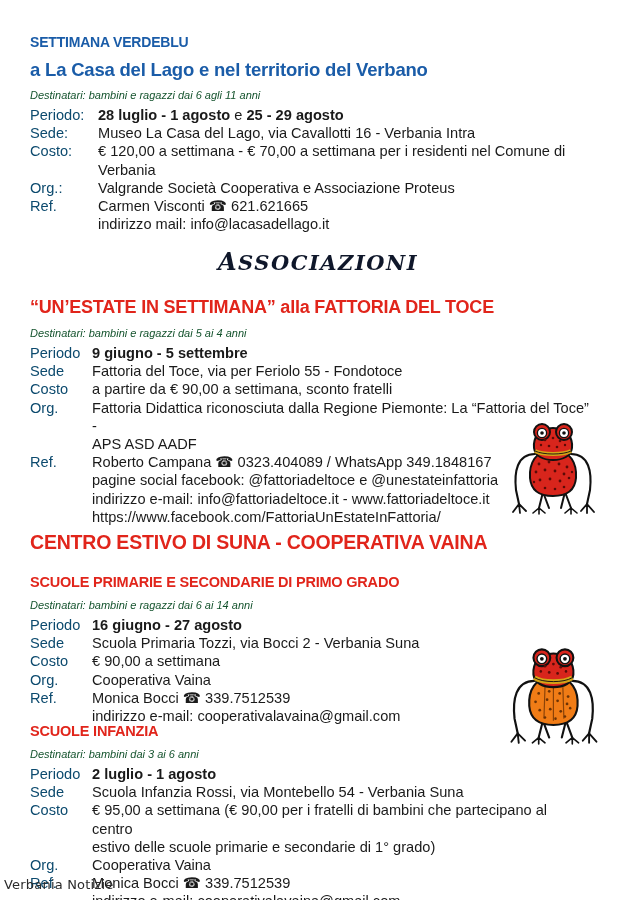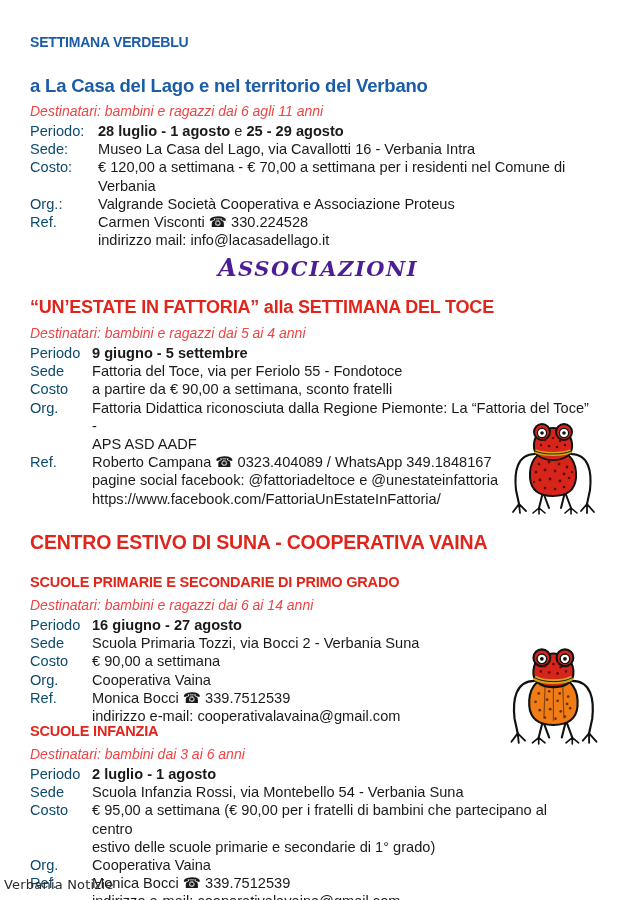--- a/index.html
+++ b/index.html
@@ -33,23 +33,23 @@
     font-weight: bold;
     letter-spacing: -0.2px;
   }
   .t1 { font-size: 14px; line-height: 22px; }
   .t2 { font-size: 18.5px; line-height: 23px; }
   .t3 { font-size: 18px; line-height: 22px; }
   .t4 { font-size: 14.5px; line-height: 19px; }
 
   .destinatari {
     font-style: italic;
-    font-size: 14px;
+    font-size: 11px;
     line-height: 18px;
-    color: #ef4444;
+    color: #14532d;
   }
 
   
   .rows {
     font-size: 14.6px;
     line-height: 18.2px;
   }
   .row {
     display: flex;
     align-items: flex-start;
@@ -65,29 +65,28 @@
   .val.b { font-weight: bold; }
   .cont { color: #1a1a1a; }
 
   .sec-assoc {
     position: absolute;
     text-align: center;
     width: 100%;
   }
   .assoc-word {
     display: inline-block;
-    color: #4c1d95;
+    color: #0f172a;
     font-family: "DejaVu Serif", serif;
     font-weight: bold;
     font-style: italic;
     font-size: 30px;
     letter-spacing: 1.5px;
     font-variant: small-caps;
     text-transform: lowercase;
-    margin-top: 6px;
   }
   .assoc-word::first-letter { font-size: 34px; }
 
   .footer {
     position: absolute;
     left: 4px;
     bottom: 8px;
     font-family: "DejaVu Sans", sans-serif;
     font-size: 13px;
     color: #2b2b2b;
@@ -101,21 +100,21 @@
 </style>
 </head>
 <body>
 
 <div class="page">
 
   <div class="abs" style="left:30px; top:31px; width:570px;">
 
     <div class="title-blue t1">SETTIMANA VERDEBLU</div>
 
-    <div class="title-blue t2" style="margin-top:21px;">a La Casa del Lago e nel territorio del Verbano</div>
+    <div class="title-blue t2" style="margin-top:5px;">a La Casa del Lago e nel territorio del Verbano</div>
 
     <div class="destinatari" style="margin-top:5px;">Destinatari: bambini e ragazzi dai 6 agli 11 anni</div>
 
     <div class="rows" style="margin-top:2px;">
       <div class="row">
         <span class="lbl" style="width:68px;">Periodo:</span>
         <span class="val"><b>28 luglio - 1 agosto</b><span> e </span><b>25 - 29 agosto</b></span>
       </div>
       <div class="row">
         <span class="lbl" style="width:68px;">Sede:</span>
@@ -124,36 +123,36 @@
       <div class="row">
         <span class="lbl" style="width:68px;">Costo:</span>
         <span class="val">€ 120,00 a settimana - € 70,00 a settimana per i residenti nel Comune di Verbania</span>
       </div>
       <div class="row">
         <span class="lbl" style="width:68px;">Org.:</span>
         <span class="val">Valgrande Società Cooperativa e Associazione Proteus</span>
       </div>
       <div class="row">
         <span class="lbl" style="width:68px;">Ref.</span>
-        <span class="val">Carmen Visconti ☎ 330.224528</span>
+        <span class="val">Carmen Visconti ☎ 621.621665</span>
       </div>
       <div class="row">
         <span class="lbl" style="width:68px;"></span>
         <span class="val cont">indirizzo mail: info@lacasadellago.it</span>
       </div>
     </div>
   </div>
 
   <div class="sec-assoc" style="top:238px;">
     <span class="assoc-word">ASSOCIAZIONI</span>
   </div>
 
   <div class="abs" style="left:30px; top:296px; width:560px;">
 
-    <div class="title-red t3">“UN’ESTATE IN FATTORIA” alla SETTIMANA DEL TOCE</div>
+    <div class="title-red t3">“UN’ESTATE IN SETTIMANA” alla FATTORIA DEL TOCE</div>
 
     <div class="destinatari" style="margin-top:6px;">Destinatari: bambini e ragazzi dai 5 ai 4 anni</div>
 
     <div class="rows" style="margin-top:2px;">
       <div class="row">
         <span class="lbl" style="width:62px;">Periodo</span>
         <span class="val b">9 giugno - 5 settembre</span>
       </div>
       <div class="row">
         <span class="lbl" style="width:62px;">Sede</span>
@@ -171,20 +170,24 @@
         <span class="lbl" style="width:62px;"></span>
         <span class="val">APS ASD AADF</span>
       </div>
       <div class="row">
         <span class="lbl" style="width:62px;">Ref.</span>
         <span class="val">Roberto Campana ☎ 0323.404089 / WhatsApp 349.1848167</span>
       </div>
       <div class="row">
         <span class="lbl" style="width:62px;"></span>
         <span class="val">pagine social facebook: @fattoriadeltoce e @unestateinfattoria</span>
+      </div>
+      <div class="row">
+        <span class="lbl" style="width:62px;"></span>
+        <span class="val">indirizzo e-mail: info@fattoriadeltoce.it  - www.fattoriadeltoce.it</span>
       </div>
       <div class="row">
         <span class="lbl" style="width:62px;"></span>
         <span class="val">https://www.facebook.com/FattoriaUnEstateInFattoria/</span>
       </div>
     </div>
   </div>
 
   <div class="frog" style="left:505px; top:420px;">
     <svg width="100" height="95" viewBox="0 0 100 95">

